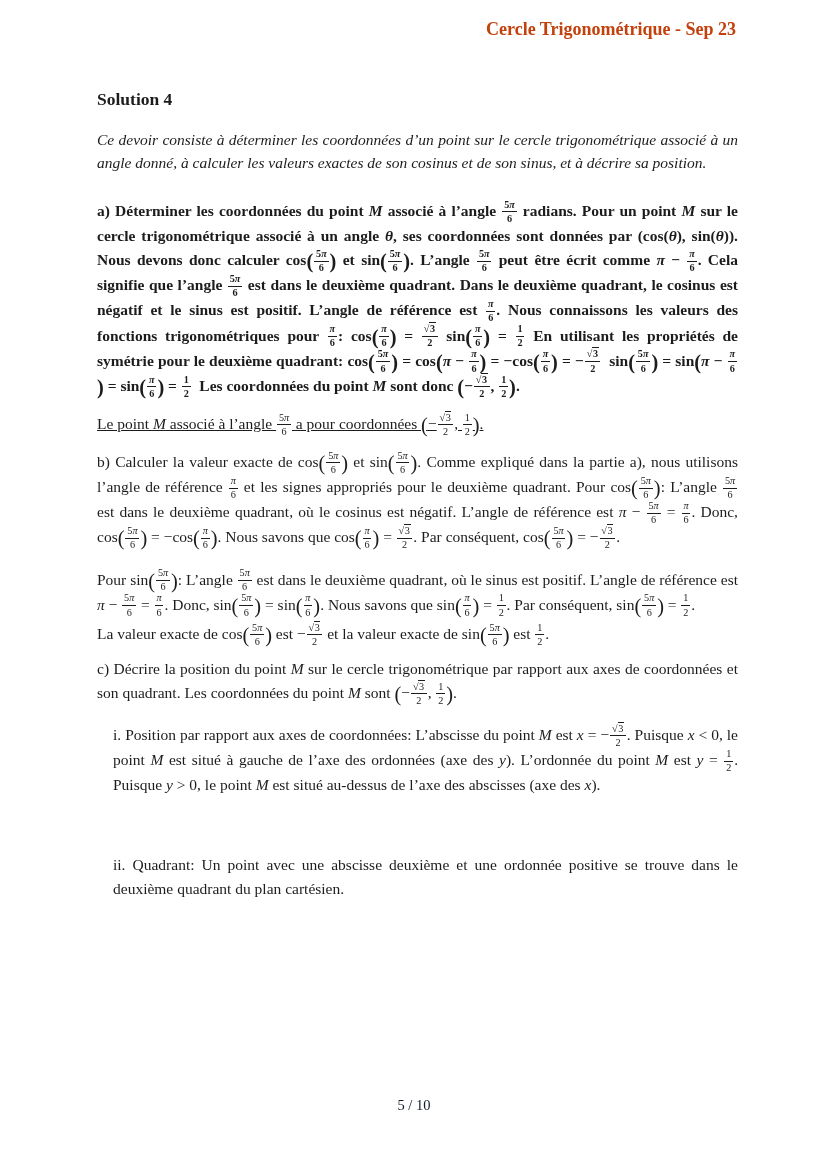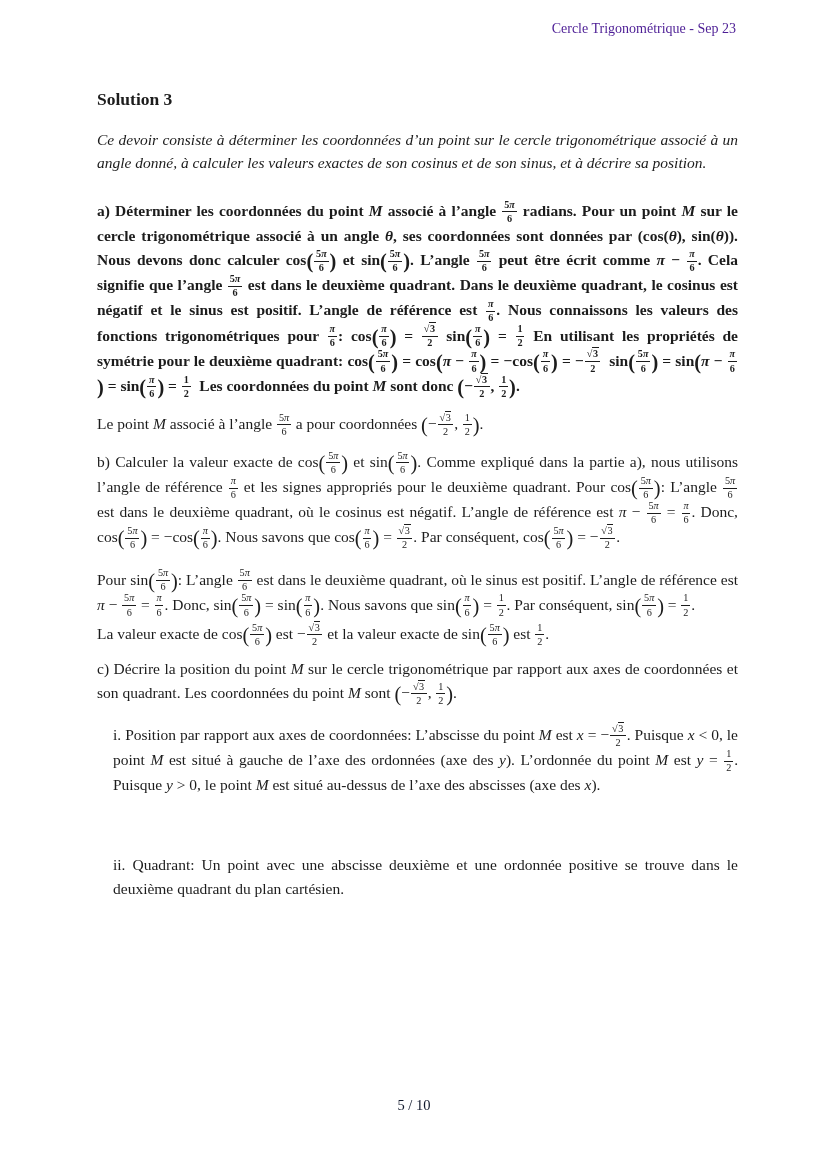--- a/index.html
+++ b/index.html
@@ -3,31 +3,31 @@
 <meta charset="utf-8">
 <style>
   html,body{margin:0;padding:0;}
   body{
     width:828px;height:1171px;position:relative;overflow:hidden;
     background:#ffffff;color:#1c1c1c;
     font-family:"Liberation Serif","DejaVu Serif",serif;
   }
   .page-header{
     position:absolute;top:21px;right:92px;
-    font-size:14px;line-height:16px;color:#4c1d95;
+    font-size:18px;line-height:16px;color:#c2410c;font-weight:bold;
   }
   .content{position:absolute;left:97px;top:0;width:641px;}
   .doc-title{font-size:17.5px;font-weight:700;margin:88px 0 0 0;line-height:22px;}
   .para{
     font-size:15.5px;line-height:24px;margin:0;
     text-align:justify;text-justify:inter-word;
   }
   .p-intro{margin-top:18px;line-height:23px;font-style:italic;}
   .p-a{margin-top:25px;font-weight:bold;}
-  .p-result-a{margin-top:13px;}
+  .p-result-a{margin-top:13px;text-decoration:underline;}
   .p-b-cos{margin-top:13px;}
   .p-b-sin{margin-top:17px;}
   .p-result-b{margin-top:4px;}
   .p-c{margin-top:10px;}
   .p-item-i{margin-top:17px;padding-left:16px;}
   .p-item-ii{margin-top:56px;padding-left:16px;}
   .p-conclusion{margin-top:40px;}
   .page-footer{
     position:absolute;top:1097px;left:0;width:828px;
     text-align:center;font-size:14.5px;color:#0f172a;
@@ -43,21 +43,21 @@
   .rad{white-space:nowrap;}
   .radv{border-top:0.09em solid currentColor;padding:0 0.06em;}
   .bp{font-size:1.32em;line-height:0;vertical-align:-0.11em;}
 </style>
 </head>
 <body>
 
 <div class="page-header">Cercle Trigonométrique - Sep 23</div>
 
 <main class="content">
-  <h1 class="doc-title">Solution 3</h1>
+  <h1 class="doc-title">Solution 4</h1>
   <p class="para p-intro">Ce devoir consiste à déterminer les coordonnées d’un point sur le cercle trigonométrique associé à un angle donné, à calculer les valeurs exactes de son cosinus et de son sinus, et à décrire sa position.</p>
   <p class="para p-a">a) Déterminer les coordonnées du point <i class="mv">M</i> associé à l’angle <span class="frac"><span class="fn">5<i class="mv">π</i></span><span class="fd">6</span></span> radians. Pour un point <i class="mv">M</i> sur le cercle trigonométrique associé à un angle <i class="mv">θ</i>, ses coordonnées sont données par (cos(<i class="mv">θ</i>), sin(<i class="mv">θ</i>)). Nous devons donc calculer cos<span class="bp">(</span><span class="frac"><span class="fn">5<i class="mv">π</i></span><span class="fd">6</span></span><span class="bp">)</span> et sin<span class="bp">(</span><span class="frac"><span class="fn">5<i class="mv">π</i></span><span class="fd">6</span></span><span class="bp">)</span>. L’angle <span class="frac"><span class="fn">5<i class="mv">π</i></span><span class="fd">6</span></span> peut être écrit comme <i class="mv">π</i> − <span class="frac"><span class="fn"><i class="mv">π</i></span><span class="fd">6</span></span>. Cela signifie que l’angle <span class="frac"><span class="fn">5<i class="mv">π</i></span><span class="fd">6</span></span> est dans le deuxième quadrant. Dans le deuxième quadrant, le cosinus est négatif et le sinus est positif. L’angle de référence est <span class="frac"><span class="fn"><i class="mv">π</i></span><span class="fd">6</span></span>. Nous connaissons les valeurs des fonctions trigonométriques pour <span class="frac"><span class="fn"><i class="mv">π</i></span><span class="fd">6</span></span>: cos<span class="bp">(</span><span class="frac"><span class="fn"><i class="mv">π</i></span><span class="fd">6</span></span><span class="bp">)</span> = <span class="frac"><span class="fn"><span class="rad">√<span class="radv">3</span></span></span><span class="fd">2</span></span> sin<span class="bp">(</span><span class="frac"><span class="fn"><i class="mv">π</i></span><span class="fd">6</span></span><span class="bp">)</span> = <span class="frac"><span class="fn">1</span><span class="fd">2</span></span> En utilisant les propriétés de symétrie pour le deuxième quadrant: cos<span class="bp">(</span><span class="frac"><span class="fn">5<i class="mv">π</i></span><span class="fd">6</span></span><span class="bp">)</span> = cos<span class="bp">(</span><i class="mv">π</i> − <span class="frac"><span class="fn"><i class="mv">π</i></span><span class="fd">6</span></span><span class="bp">)</span> = −cos<span class="bp">(</span><span class="frac"><span class="fn"><i class="mv">π</i></span><span class="fd">6</span></span><span class="bp">)</span> = −<span class="frac"><span class="fn"><span class="rad">√<span class="radv">3</span></span></span><span class="fd">2</span></span> sin<span class="bp">(</span><span class="frac"><span class="fn">5<i class="mv">π</i></span><span class="fd">6</span></span><span class="bp">)</span> = sin<span class="bp">(</span><i class="mv">π</i> − <span class="frac"><span class="fn"><i class="mv">π</i></span><span class="fd">6</span></span><span class="bp">)</span> = sin<span class="bp">(</span><span class="frac"><span class="fn"><i class="mv">π</i></span><span class="fd">6</span></span><span class="bp">)</span> = <span class="frac"><span class="fn">1</span><span class="fd">2</span></span> Les coordonnées du point <i class="mv">M</i> sont donc <span class="bp">(</span>−<span class="frac"><span class="fn"><span class="rad">√<span class="radv">3</span></span></span><span class="fd">2</span></span>, <span class="frac"><span class="fn">1</span><span class="fd">2</span></span><span class="bp">)</span>.</p>
   <p class="para p-result-a">Le point <i class="mv">M</i> associé à l’angle <span class="frac"><span class="fn">5<i class="mv">π</i></span><span class="fd">6</span></span> a pour coordonnées <span class="bp">(</span>−<span class="frac"><span class="fn"><span class="rad">√<span class="radv">3</span></span></span><span class="fd">2</span></span>, <span class="frac"><span class="fn">1</span><span class="fd">2</span></span><span class="bp">)</span>.</p>
   <p class="para p-b-cos">b) Calculer la valeur exacte de cos<span class="bp">(</span><span class="frac"><span class="fn">5<i class="mv">π</i></span><span class="fd">6</span></span><span class="bp">)</span> et sin<span class="bp">(</span><span class="frac"><span class="fn">5<i class="mv">π</i></span><span class="fd">6</span></span><span class="bp">)</span>. Comme expliqué dans la partie a), nous utilisons l’angle de référence <span class="frac"><span class="fn"><i class="mv">π</i></span><span class="fd">6</span></span> et les signes appropriés pour le deuxième quadrant. Pour cos<span class="bp">(</span><span class="frac"><span class="fn">5<i class="mv">π</i></span><span class="fd">6</span></span><span class="bp">)</span>: L’angle <span class="frac"><span class="fn">5<i class="mv">π</i></span><span class="fd">6</span></span> est dans le deuxième quadrant, où le cosinus est négatif. L’angle de référence est <i class="mv">π</i> − <span class="frac"><span class="fn">5<i class="mv">π</i></span><span class="fd">6</span></span> = <span class="frac"><span class="fn"><i class="mv">π</i></span><span class="fd">6</span></span>. Donc, cos<span class="bp">(</span><span class="frac"><span class="fn">5<i class="mv">π</i></span><span class="fd">6</span></span><span class="bp">)</span> = −cos<span class="bp">(</span><span class="frac"><span class="fn"><i class="mv">π</i></span><span class="fd">6</span></span><span class="bp">)</span>. Nous savons que cos<span class="bp">(</span><span class="frac"><span class="fn"><i class="mv">π</i></span><span class="fd">6</span></span><span class="bp">)</span> = <span class="frac"><span class="fn"><span class="rad">√<span class="radv">3</span></span></span><span class="fd">2</span></span>. Par conséquent, cos<span class="bp">(</span><span class="frac"><span class="fn">5<i class="mv">π</i></span><span class="fd">6</span></span><span class="bp">)</span> = −<span class="frac"><span class="fn"><span class="rad">√<span class="radv">3</span></span></span><span class="fd">2</span></span>.</p>
   <p class="para p-b-sin">Pour sin<span class="bp">(</span><span class="frac"><span class="fn">5<i class="mv">π</i></span><span class="fd">6</span></span><span class="bp">)</span>: L’angle <span class="frac"><span class="fn">5<i class="mv">π</i></span><span class="fd">6</span></span> est dans le deuxième quadrant, où le sinus est positif. L’angle de référence est <i class="mv">π</i> − <span class="frac"><span class="fn">5<i class="mv">π</i></span><span class="fd">6</span></span> = <span class="frac"><span class="fn"><i class="mv">π</i></span><span class="fd">6</span></span>. Donc, sin<span class="bp">(</span><span class="frac"><span class="fn">5<i class="mv">π</i></span><span class="fd">6</span></span><span class="bp">)</span> = sin<span class="bp">(</span><span class="frac"><span class="fn"><i class="mv">π</i></span><span class="fd">6</span></span><span class="bp">)</span>. Nous savons que sin<span class="bp">(</span><span class="frac"><span class="fn"><i class="mv">π</i></span><span class="fd">6</span></span><span class="bp">)</span> = <span class="frac"><span class="fn">1</span><span class="fd">2</span></span>. Par conséquent, sin<span class="bp">(</span><span class="frac"><span class="fn">5<i class="mv">π</i></span><span class="fd">6</span></span><span class="bp">)</span> = <span class="frac"><span class="fn">1</span><span class="fd">2</span></span>.</p>
   <p class="para p-result-b">La valeur exacte de cos<span class="bp">(</span><span class="frac"><span class="fn">5<i class="mv">π</i></span><span class="fd">6</span></span><span class="bp">)</span> est −<span class="frac"><span class="fn"><span class="rad">√<span class="radv">3</span></span></span><span class="fd">2</span></span> et la valeur exacte de sin<span class="bp">(</span><span class="frac"><span class="fn">5<i class="mv">π</i></span><span class="fd">6</span></span><span class="bp">)</span> est <span class="frac"><span class="fn">1</span><span class="fd">2</span></span>.</p>
   <p class="para p-c">c) Décrire la position du point <i class="mv">M</i> sur le cercle trigonométrique par rapport aux axes de coordonnées et son quadrant. Les coordonnées du point <i class="mv">M</i> sont <span class="bp">(</span>−<span class="frac"><span class="fn"><span class="rad">√<span class="radv">3</span></span></span><span class="fd">2</span></span>, <span class="frac"><span class="fn">1</span><span class="fd">2</span></span><span class="bp">)</span>.</p>
   <p class="para p-item-i">i. Position par rapport aux axes de coordonnées: L’abscisse du point <i class="mv">M</i> est <i class="mv">x</i> = −<span class="frac"><span class="fn"><span class="rad">√<span class="radv">3</span></span></span><span class="fd">2</span></span>. Puisque <i class="mv">x</i> &lt; 0, le point <i class="mv">M</i> est situé à gauche de l’axe des ordonnées (axe des <i class="mv">y</i>). L’ordonnée du point <i class="mv">M</i> est <i class="mv">y</i> = <span class="frac"><span class="fn">1</span><span class="fd">2</span></span>. Puisque <i class="mv">y</i> &gt; 0, le point <i class="mv">M</i> est situé au-dessus de l’axe des abscisses (axe des <i class="mv">x</i>).</p>
   <p class="para p-item-ii">ii. Quadrant: Un point avec une abscisse deuxième et une ordonnée positive se trouve dans le deuxième quadrant du plan cartésien.</p>
 </main>

